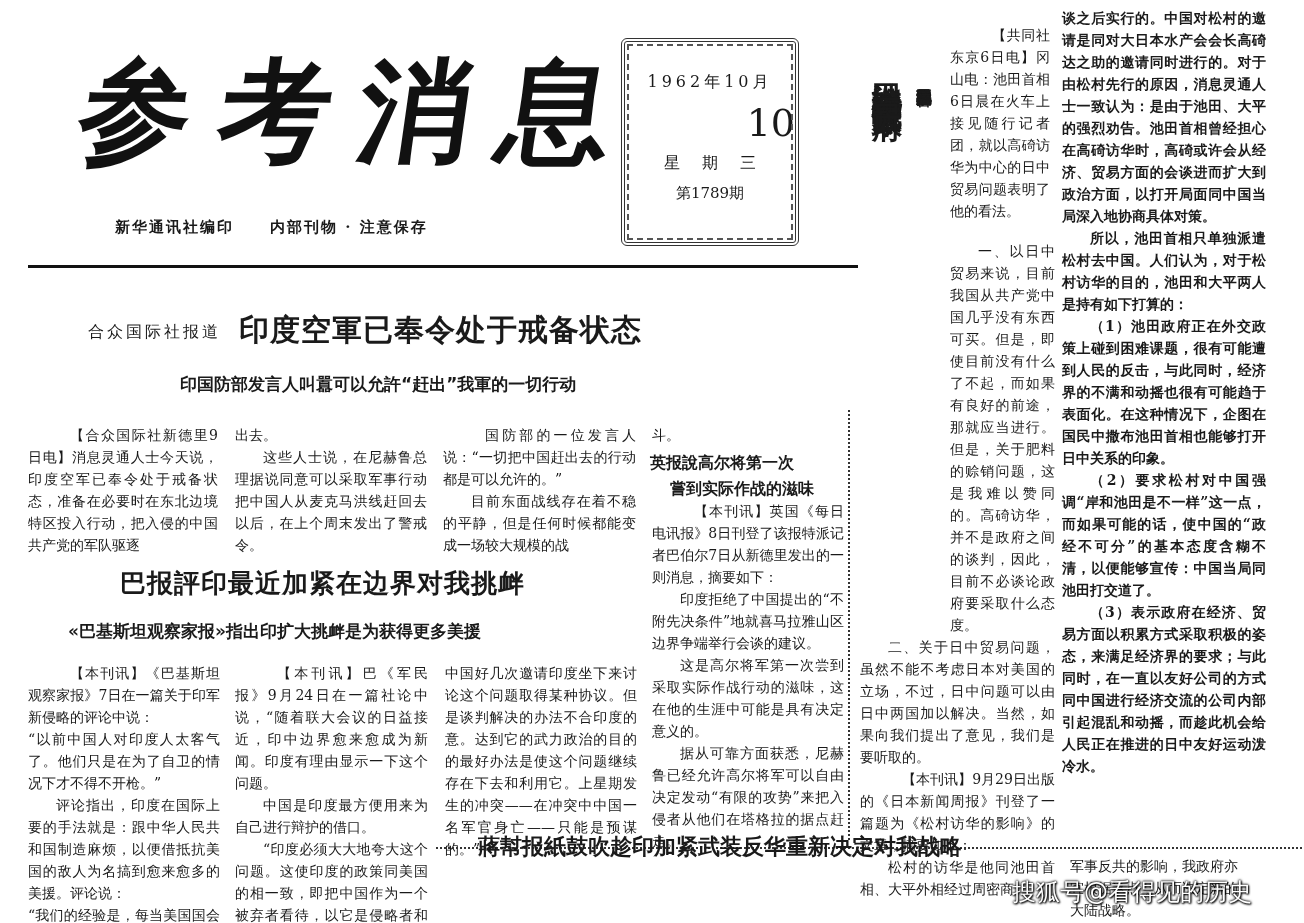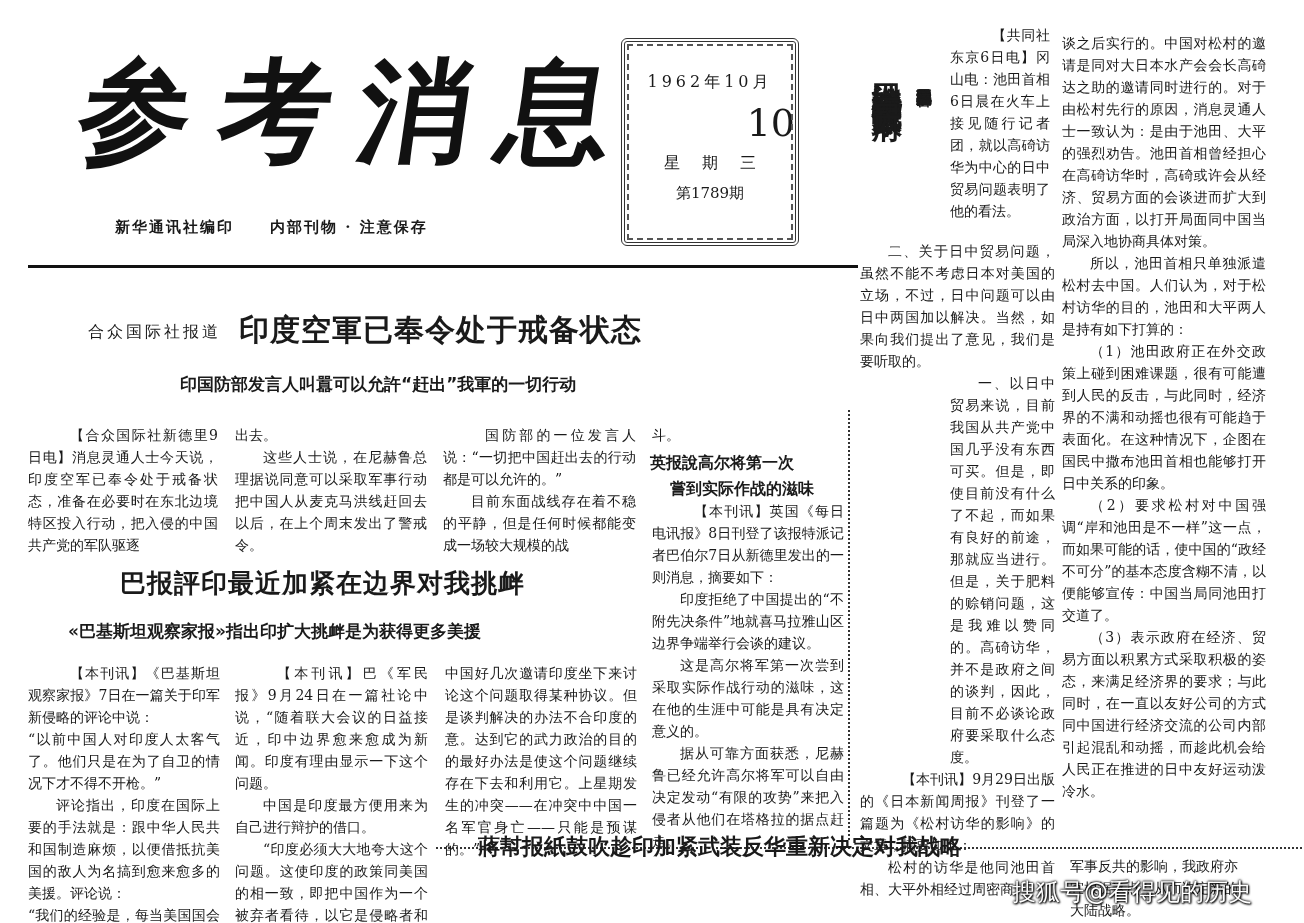--- a/index.html
+++ b/index.html
@@ -98,26 +98,26 @@
 <div class="abs col" style="left:445px;top:662px;width:192px;">
   <p class="noind">中国好几次邀请印度坐下来讨论这个问题取得某种协议。但是谈判解决的办法不合印度的意。达到它的武力政治的目的的最好办法是使这个问题继续存在下去和利用它。上星期发生的冲突——在冲突中中国一名军官身亡——只能是预谋的。”</p>
 </div>
 
 <div class="abs vtitle" style="left:866px;top:58px;">池田說高碕訪华将不代表日本政府</div>
 <div class="abs vsub" style="left:914px;top:78px;">日报透露池田无意真正改善中日关系而是玩弄手法</div>
 <div class="abs col" style="left:950px;top:24px;width:100px;">
   <p class="ind4">【共同社东京6日电】冈山电：池田首相6日晨在火车上接见随行记者团，就以高碕访华为中心的日中贸易问题表明了他的看法。</p>
 </div>
 <div class="abs col" style="left:860px;top:240px;width:195px;">
+  <p style="padding-left:90px;text-indent:2em;">一、以日中贸易来说，目前我国从共产党中国几乎没有东西可买。但是，即使目前没有什么了不起，而如果有良好的前途，那就应当进行。但是，关于肥料的赊销问题，这是我难以赞同的。高碕访华，并不是政府之间的谈判，因此，目前不必谈论政府要采取什么态度。</p>
   <p>二、关于日中贸易问题，虽然不能不考虑日本对美国的立场，不过，日中问题可以由日中两国加以解决。当然，如果向我们提出了意见，我们是要听取的。</p>
-  <p style="padding-left:90px;text-indent:2em;">一、以日中贸易来说，目前我国从共产党中国几乎没有东西可买。但是，即使目前没有什么了不起，而如果有良好的前途，那就应当进行。但是，关于肥料的赊销问题，这是我难以赞同的。高碕访华，并不是政府之间的谈判，因此，目前不必谈论政府要采取什么态度。</p>
   <p class="ind4">【本刊讯】9月29日出版的《日本新闻周报》刊登了一篇题为《松村访华的影响》的文章，摘要如下：</p>
   <p>松村的访华是他同池田首相、大平外相经过周密商</p>
 </div>
-<div class="abs col" style="left:1062px;top:32px;width:204px;">
+<div class="abs col" style="left:1062px;top:7px;width:204px;font-weight:bold;">
   <p class="noind">谈之后实行的。中国对松村的邀请是同对大日本水产会会长高碕达之助的邀请同时进行的。对于由松村先行的原因，消息灵通人士一致认为：是由于池田、大平的强烈劝告。池田首相曾经担心在高碕访华时，高碕或许会从经济、贸易方面的会谈进而扩大到政治方面，以打开局面同中国当局深入地协商具体对策。</p>
   <p>所以，池田首相只单独派遣松村去中国。人们认为，对于松村访华的目的，池田和大平两人是持有如下打算的：</p>
   <p>（1）池田政府正在外交政策上碰到困难课题，很有可能遭到人民的反击，与此同时，经济界的不满和动摇也很有可能趋于表面化。在这种情况下，企图在国民中撒布池田首相也能够打开日中关系的印象。</p>
   <p>（2）要求松村对中国强调“岸和池田是不一样”这一点，而如果可能的话，使中国的“政经不可分”的基本态度含糊不清，以便能够宣传：中国当局同池田打交道了。</p>
   <p>（3）表示政府在经济、贸易方面以积累方式采取积极的姿态，来满足经济界的要求；与此同时，在一直以友好公司的方式同中国进行经济交流的公司内部引起混乱和动摇，而趁此机会给人民正在推进的日中友好运动泼冷水。</p>
 </div>
 
 <div class="abs dotted-h" style="left:436px;top:847px;width:866px;"></div>
 <div class="abs col" style="left:1070px;top:855px;width:200px;font-size:14px;">
   <p class="noind">军事反共的影响，我政府亦</p>

